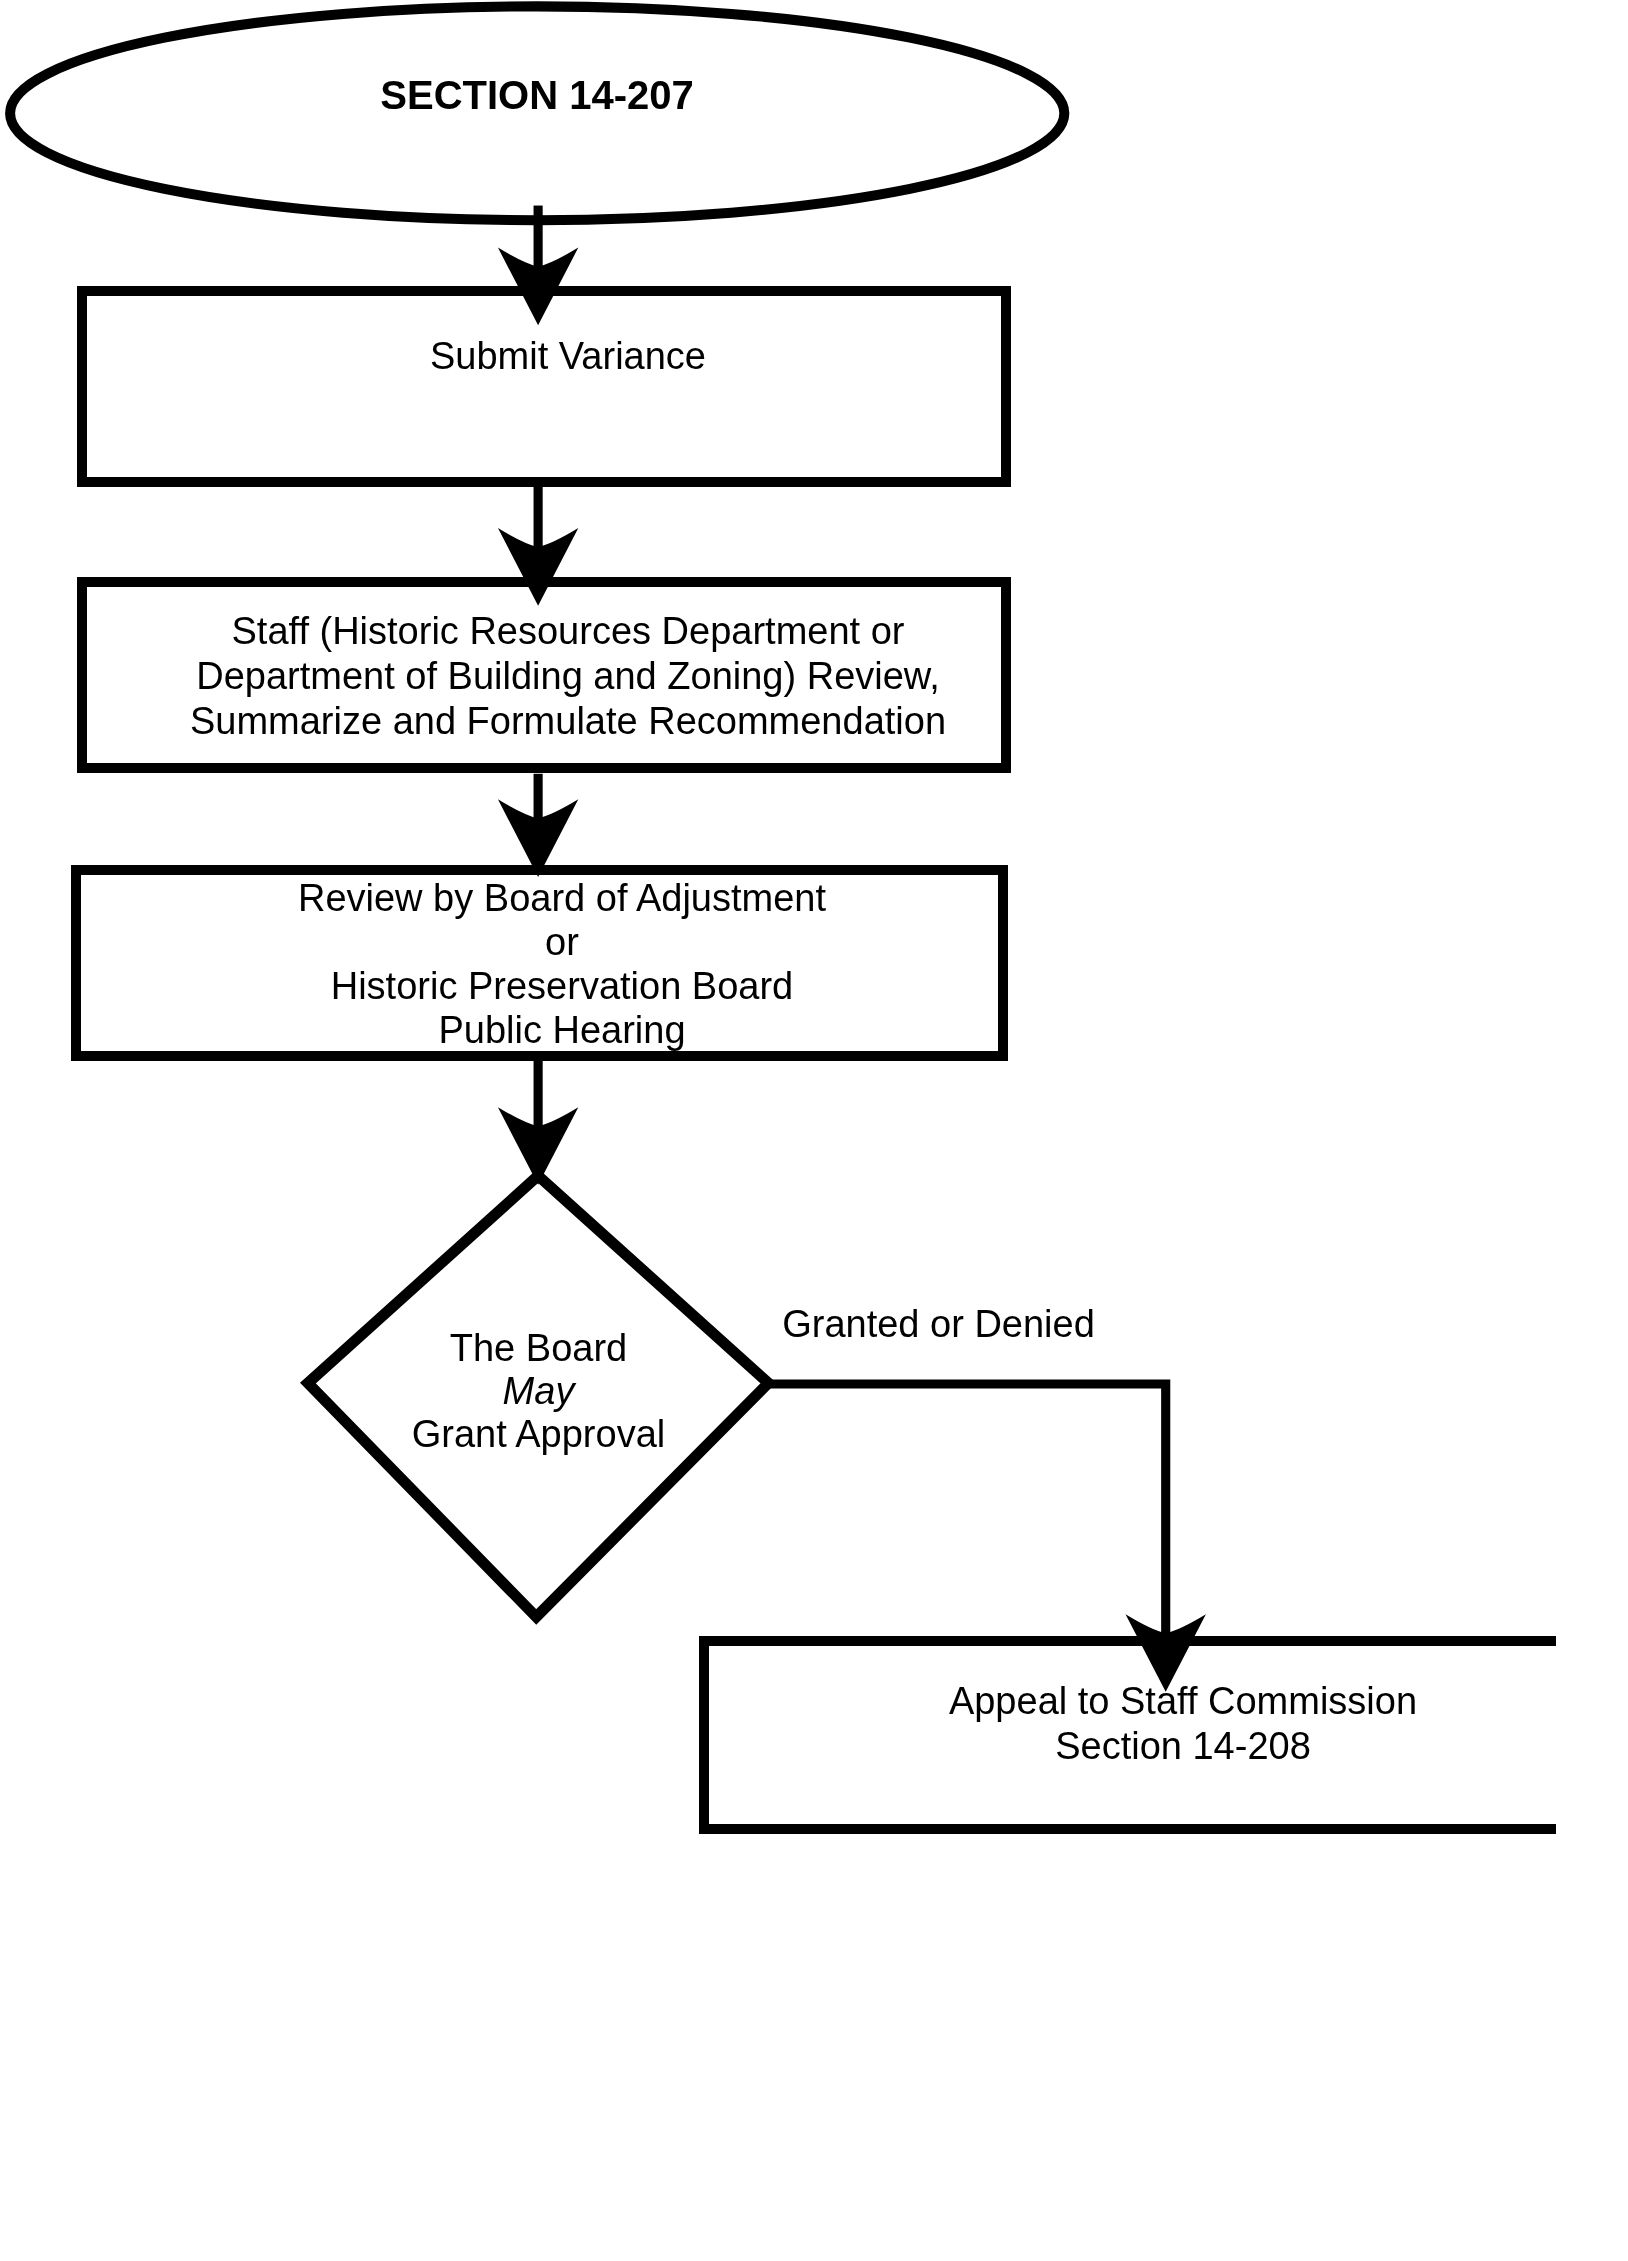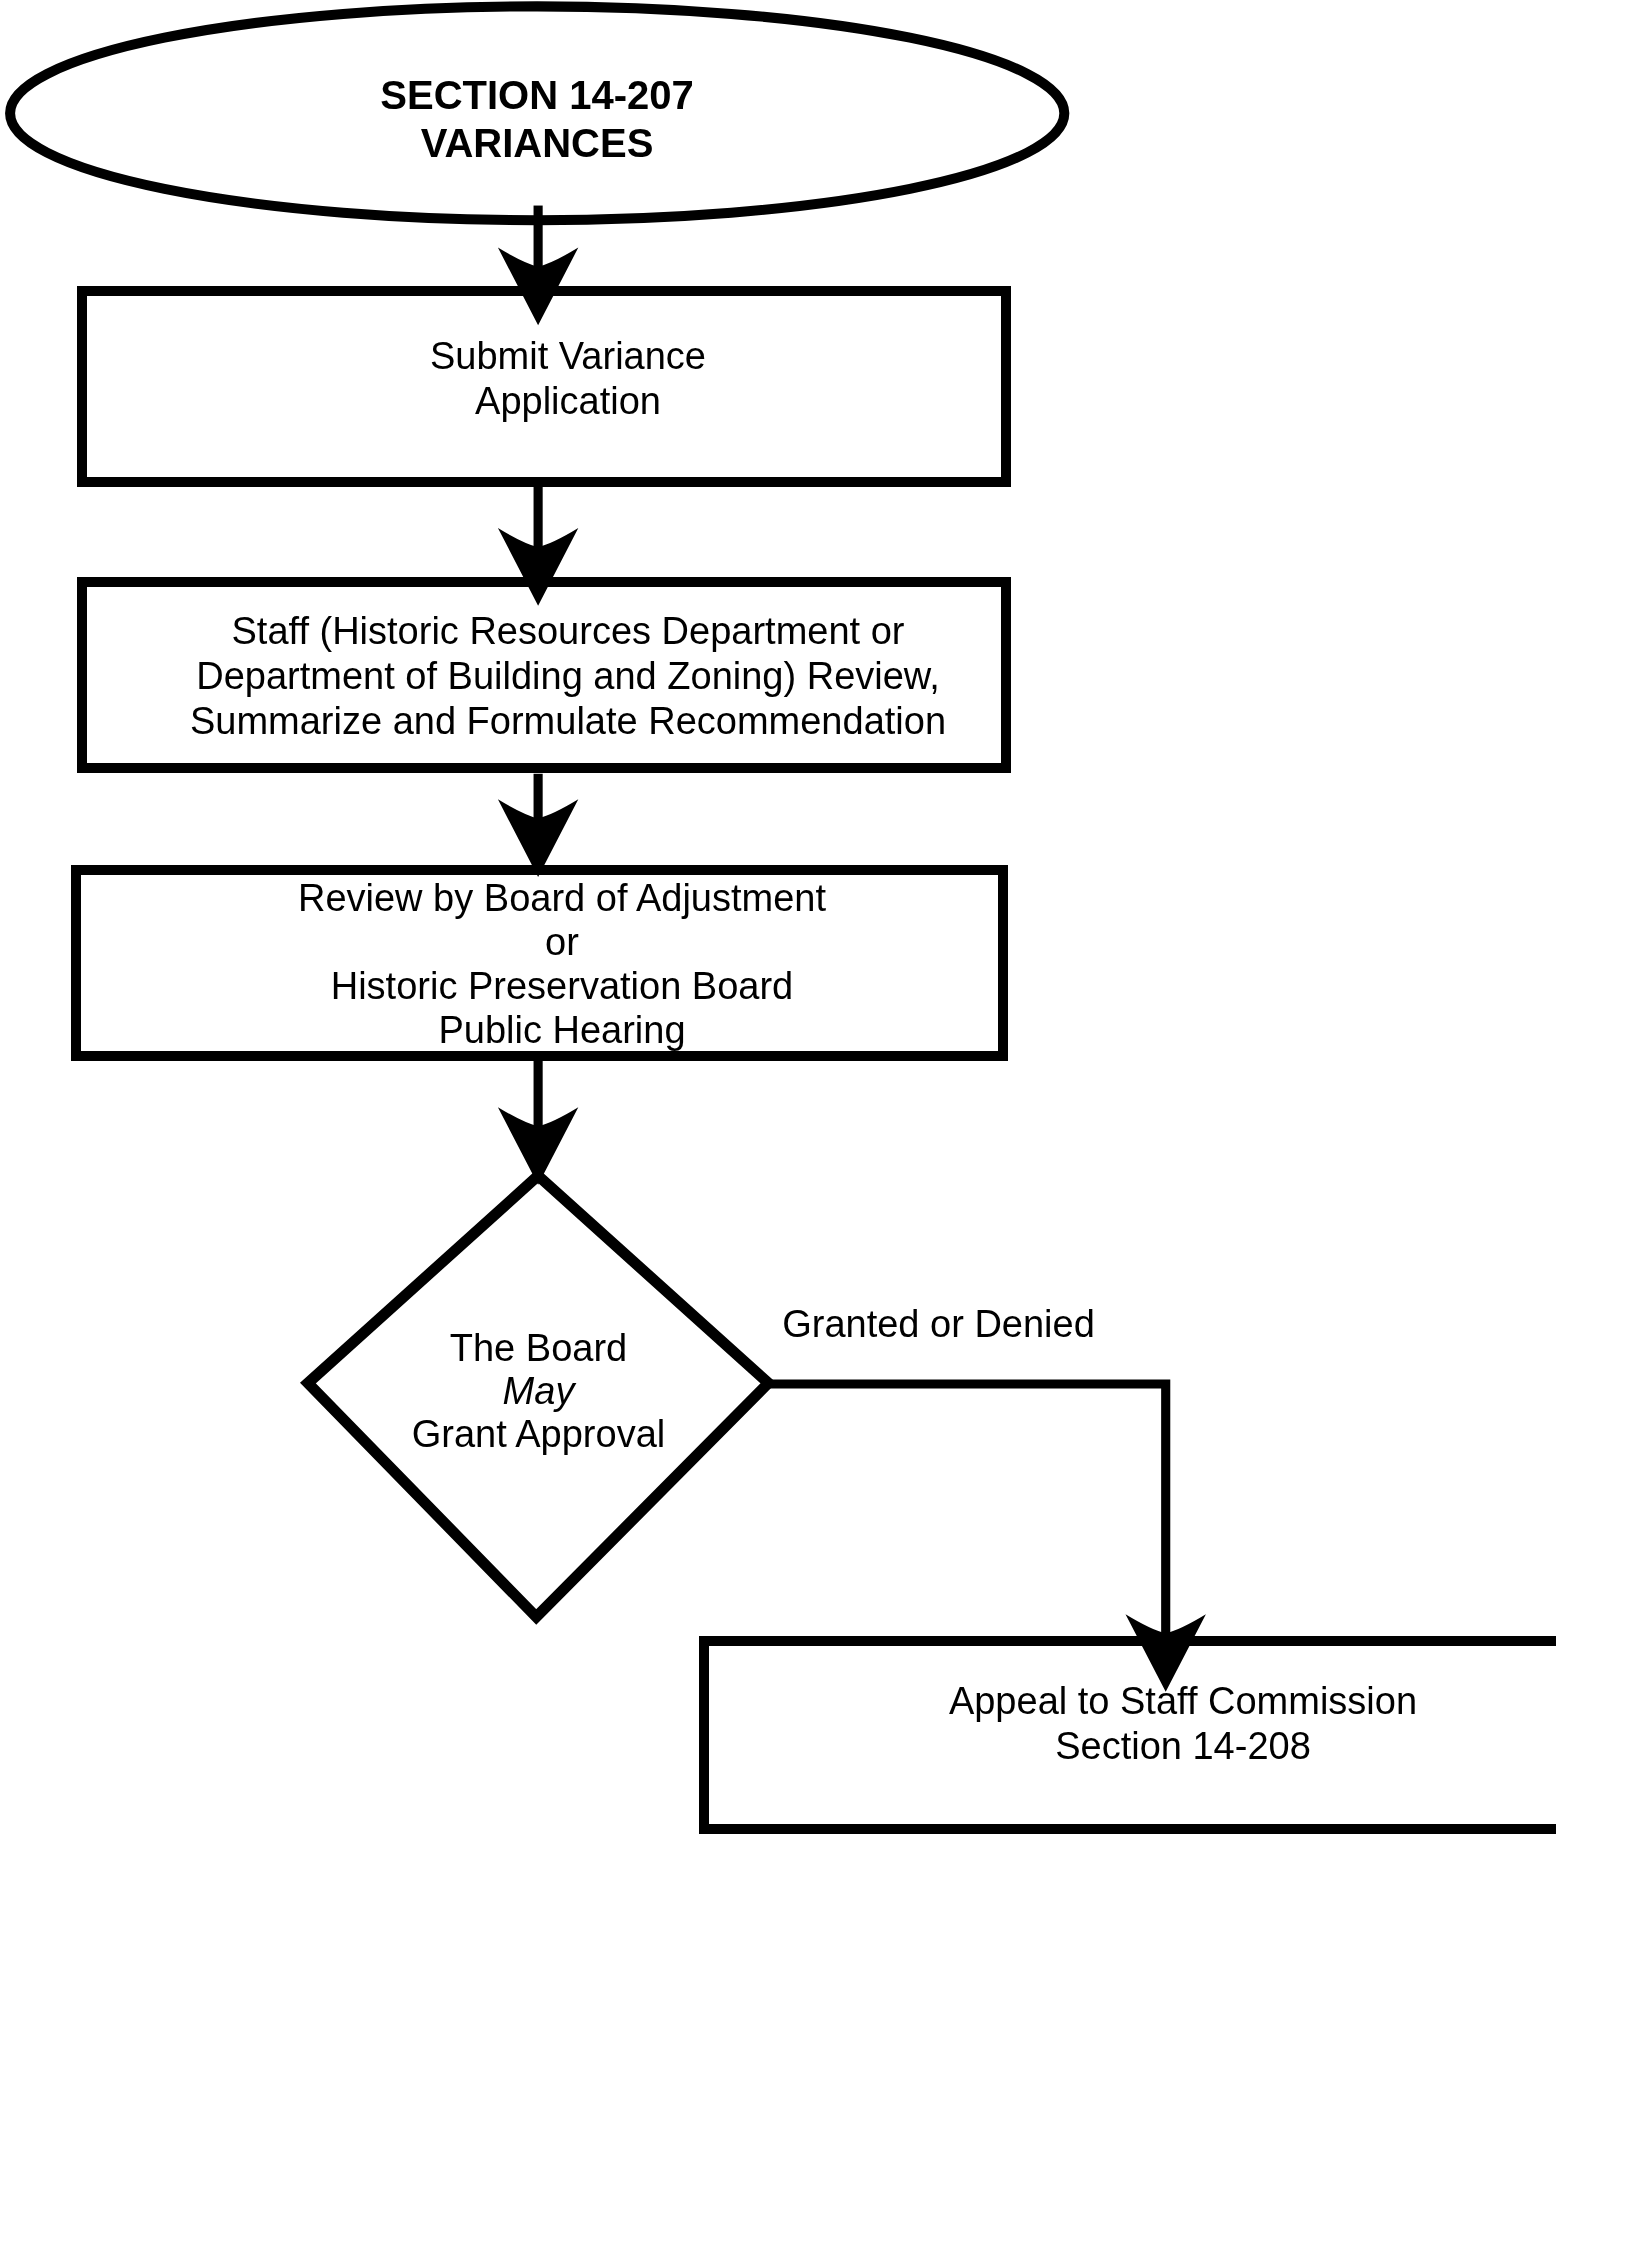--- a/index.html
+++ b/index.html
@@ -108,26 +108,24 @@
   <div class="box" style="left:77px; top:286px; width:934px; height:201px;"></div>
 
   <div class="box" style="left:77px; top:577px; width:934px; height:196px;"></div>
 
   <div class="box" style="left:71px; top:865px; width:937px; height:196px;"></div>
 
   <div class="box" style="left:699px; top:1636px; width:920px; height:198px;"></div>
 
   <div class="title-text" style="left:217px; top:71px; width:640px;">
     <div>SECTION 14-207</div>
-    <div>VARIANCES</div>
   </div>
 
   <div class="node-text" style="left:87px; top:334px; width:914px;">
     <div>Submit Variance</div>
-    <div>Application</div>
   </div>
 
   <div class="node-text" style="left:87px; top:609px; width:914px;">
     <div>Staff (Historic Resources Department or</div>
     <div>Department of Building and Zoning) Review,</div>
     <div>Summarize and Formulate Recommendation</div>
   </div>
 
   <div class="node-text tight" style="left:81px; top:876px; width:914px;">
     <div>Review by Board of Adjustment</div>

